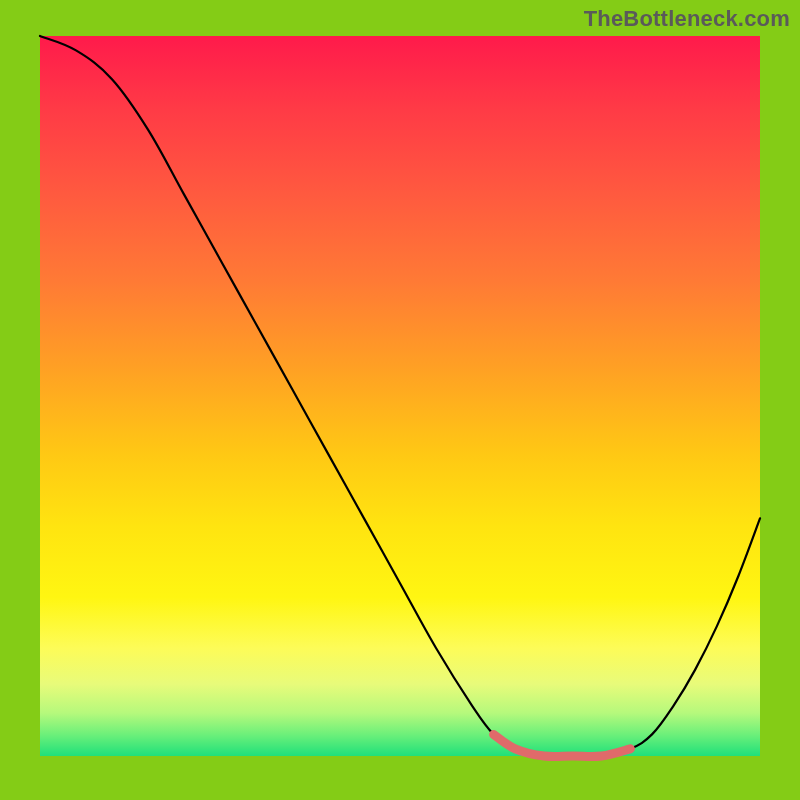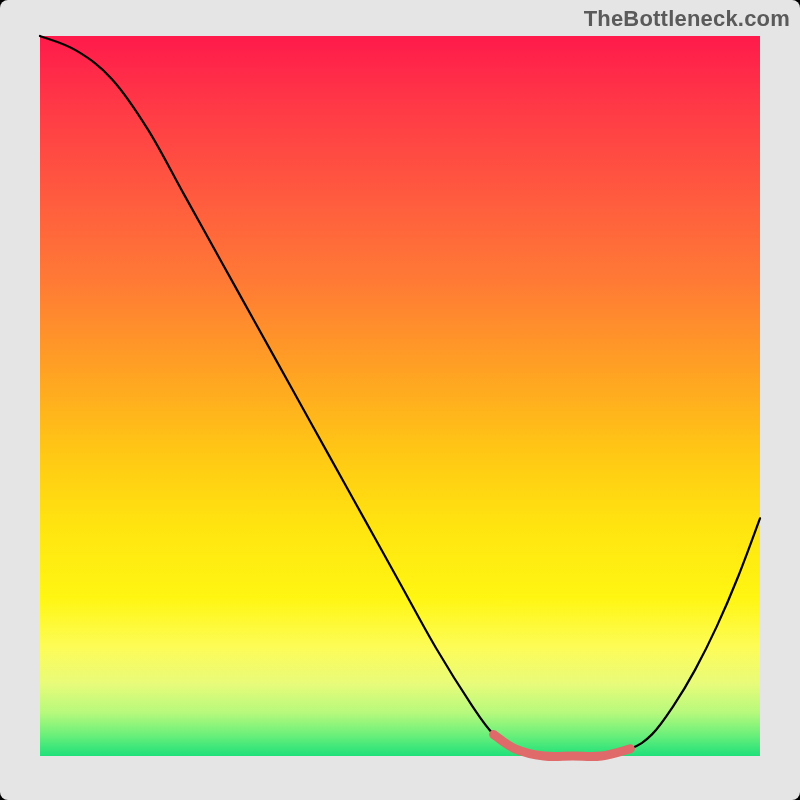--- a/index.html
+++ b/index.html
@@ -8,22 +8,21 @@
     width: 800px;
     height: 800px;
     background: #000;
     overflow: hidden;
     font-family: Arial, Helvetica, sans-serif;
   }
   .frame {
     position: relative;
     width: 800px;
     height: 800px;
-    background: #e5e5e5;
-    border-radius: 8px;
+    background: #84cc16;
   }
   .watermark {
     position: absolute;
     top: 6px;
     right: 10px;
     font-size: 22px;
     color: #5a5a5a;
     font-weight: 600;
     letter-spacing: 0.2px;
     user-select: none;

